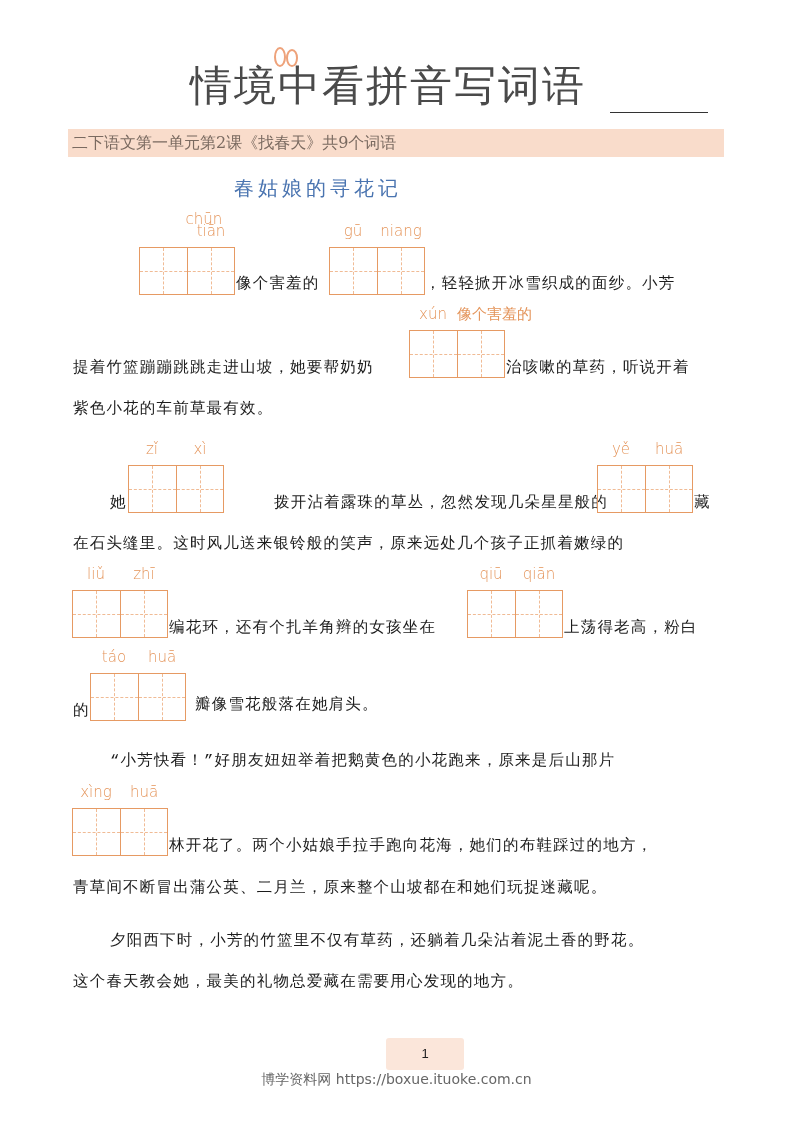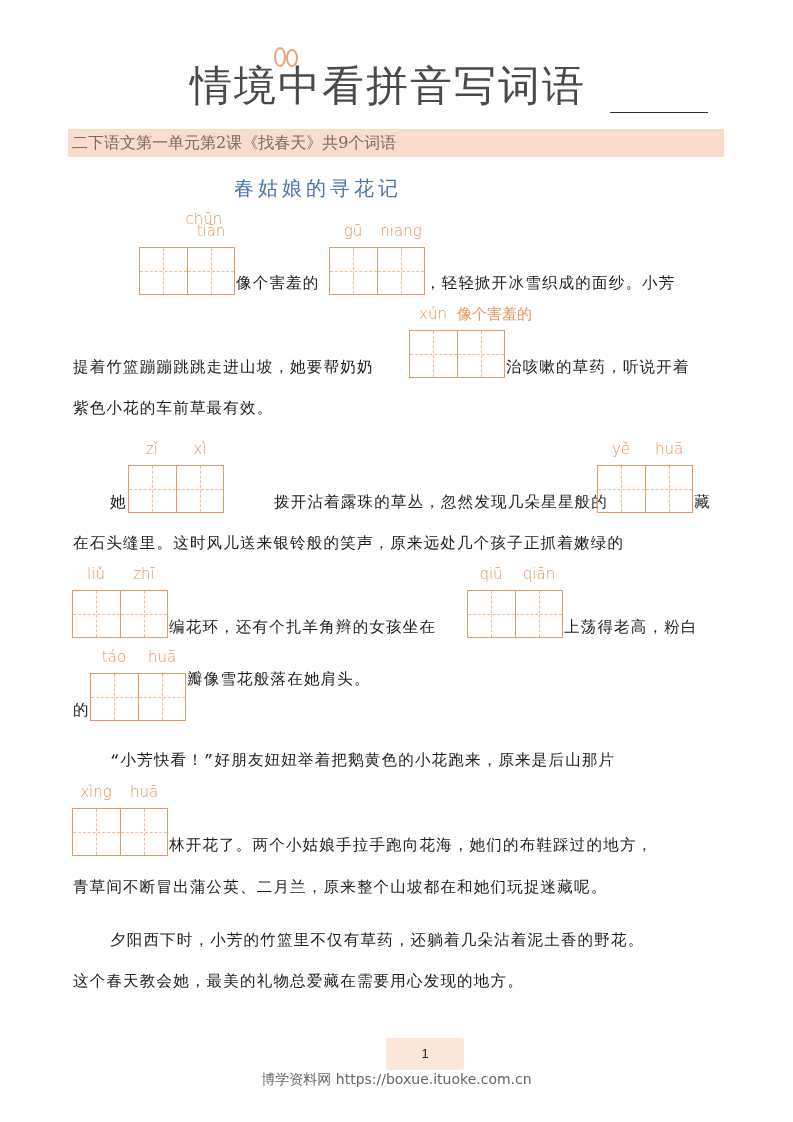--- a/index.html
+++ b/index.html
@@ -103,21 +103,21 @@
   </div>
 <div class="abs line" style="left:564px;top:616px;text-align:right;">上荡得老高，粉白</div>
 
 <div class="abs line" style="left:73px;top:699px;">的</div>
 <div class="py" style="left:90px;top:648px;">táo</div>
 <div class="py" style="left:138px;top:648px;">huā</div>
 <div class="grid" style="left:90px;top:673px;">
     <div class="cell"></div>
     <div class="cell"></div>
   </div>
-<div class="abs line" style="left:187px;top:668px;">瓣像雪花般落在她肩头。</div>
+<div class="abs line" style="left:187px;top:693px;padding-left:8px;">瓣像雪花般落在她肩头。</div>
 
 <div class="abs line" style="left:110px;top:750px;font-family:Liberation Mono, monospace;">“小芳快看！”好朋友妞妞举着把鹅黄色的小花跑来，原来是后山那片</div>
 <div class="py" style="left:72px;top:783px;">xìng</div>
 <div class="py" style="left:120px;top:783px;">huā</div>
 <div class="grid" style="left:72px;top:808px;">
     <div class="cell"></div>
     <div class="cell"></div>
   </div>
 <div class="abs line" style="left:169px;top:834px;">林开花了。两个小姑娘手拉手跑向花海，她们的布鞋踩过的地方，</div>
 <div class="abs line" style="left:73px;top:876px;">青草间不断冒出蒲公英、二月兰，原来整个山坡都在和她们玩捉迷藏呢。</div>

